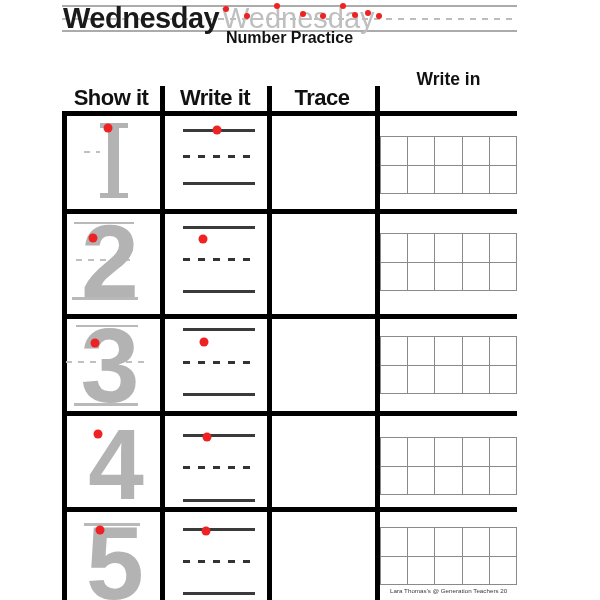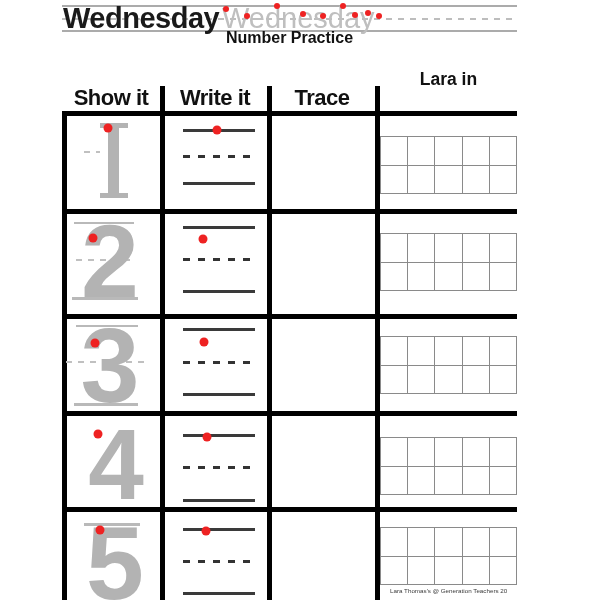--- a/index.html
+++ b/index.html
@@ -55,21 +55,21 @@
   <div class="gl-solid" style="top:30px;"></div>
   <div class="typed-name">Wednesday</div>
   <div class="trace-name">Wednesday</div>
 
   <div class="title">Number Practice</div>
 
   <div class="colhead" style="left:62px;width:98px;">Show it</div>
   <div class="colhead" style="left:165px;width:100px;">Write it</div>
   <div class="colhead" style="left:272px;width:100px;">Trace</div>
   <div class="colhead show2" style="left:380px;width:137px;">
-    <div>Lara in</div>
+    <div>Write in</div>
   </div>
 
   <div class="hbar" style="top:111px;"></div>
   <div class="hbar" style="top:209px;"></div>
   <div class="hbar" style="top:314px;"></div>
   <div class="hbar" style="top:411px;"></div>
   <div class="hbar" style="top:507px;"></div>
   <div class="vbar" style="left:62px;top:111px;height:489px;"></div>
   <div class="vbar" style="left:160px;top:86px;height:514px;"></div>
   <div class="vbar" style="left:267px;top:86px;height:514px;"></div>

